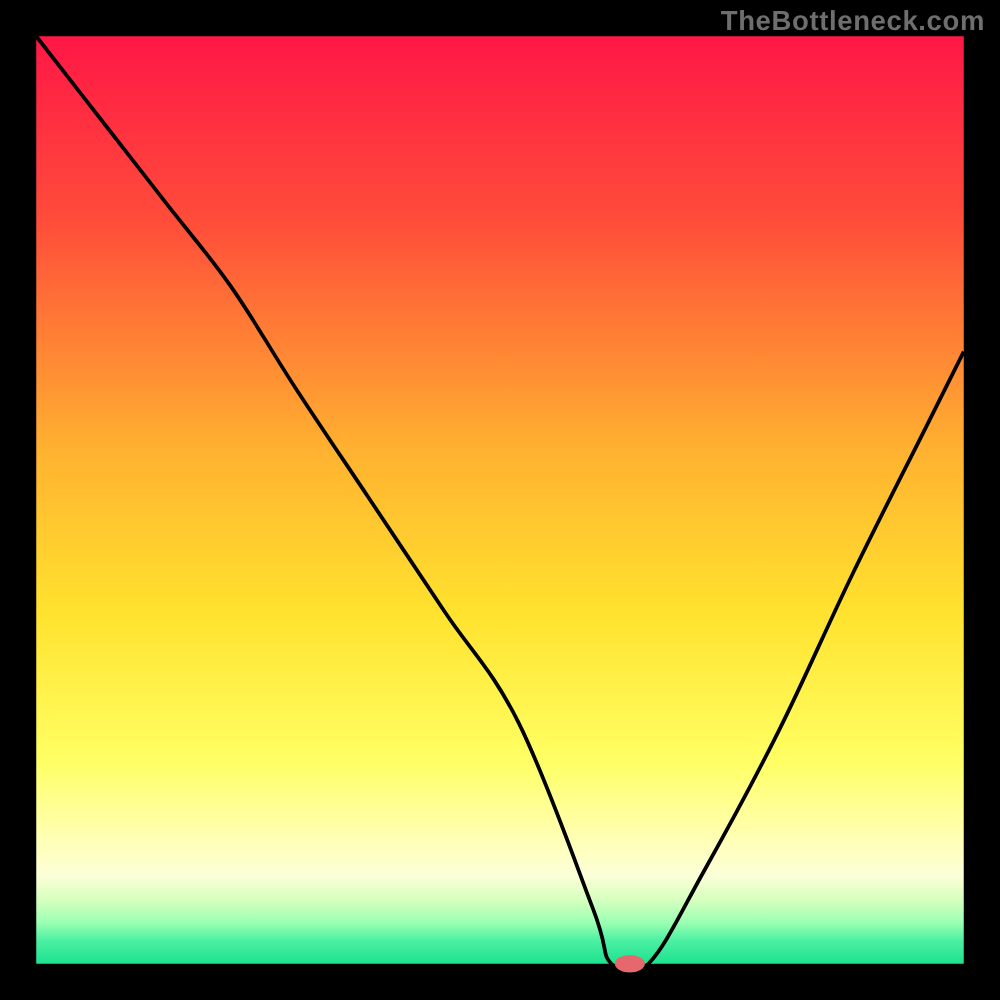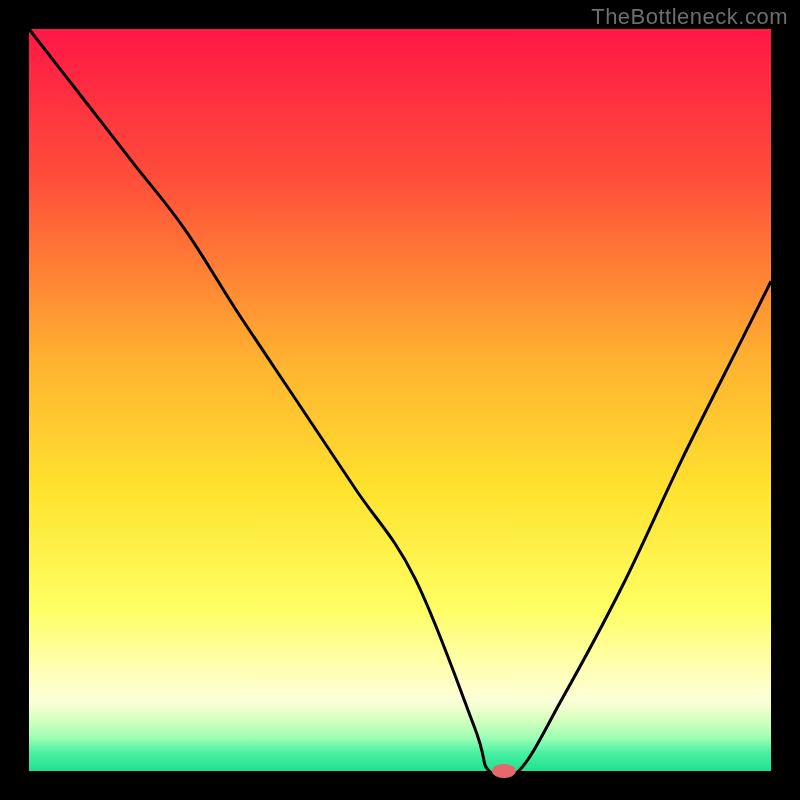--- a/index.html
+++ b/index.html
@@ -16,21 +16,21 @@
     width: 800px;
     height: 800px;
     background: #000;
   }
   .attribution {
     position: absolute;
     top: 4px;
     right: 12px;
     color: #6e6e6e;
     font-size: 22px;
-    font-weight: 400;
+    font-weight: 700;
     letter-spacing: 0.5px;
     z-index: 50;
   }
   svg {
     display: block;
   }
 </style>
 </head>
 <body>
 

